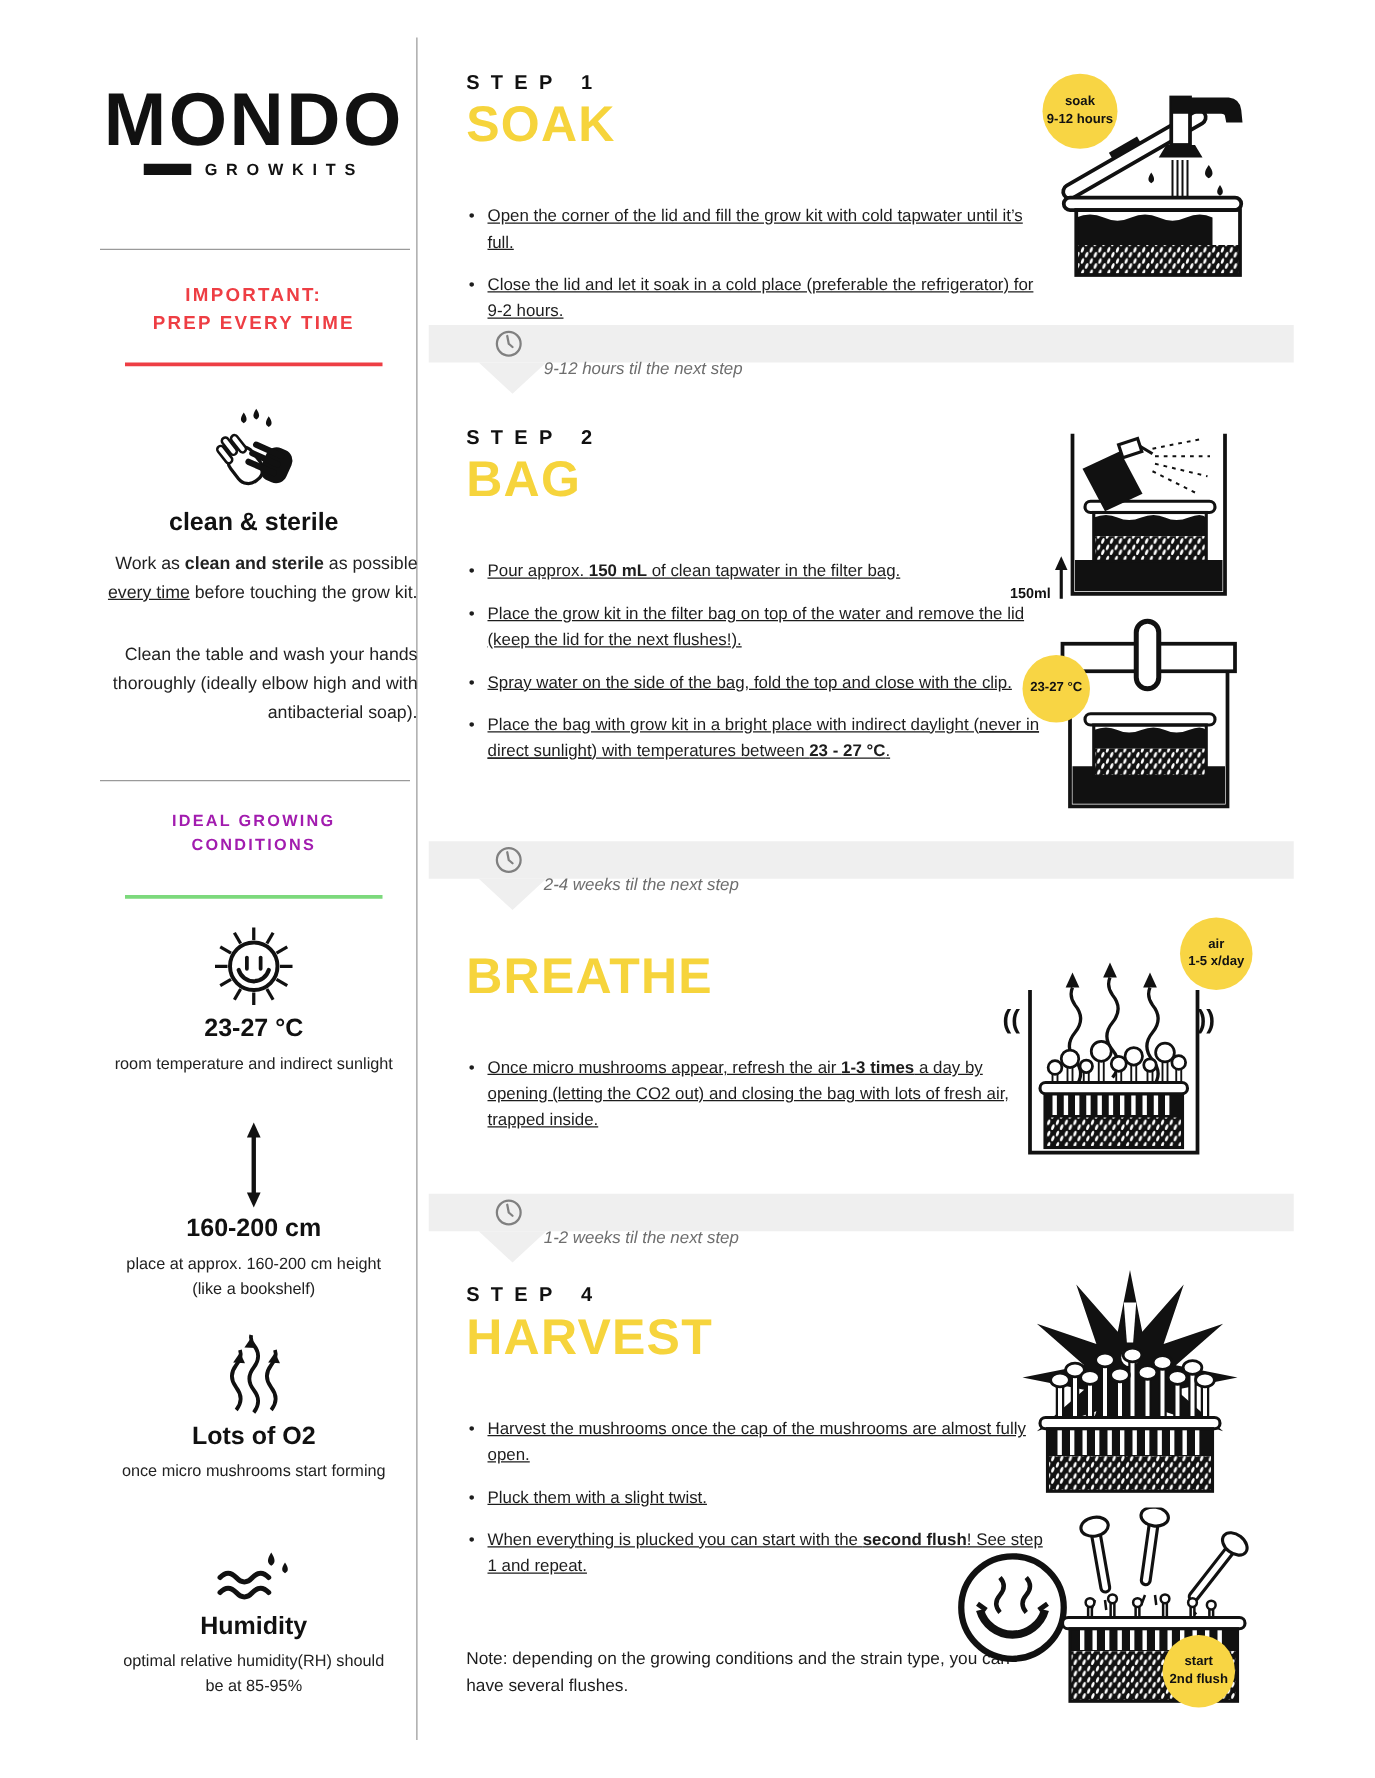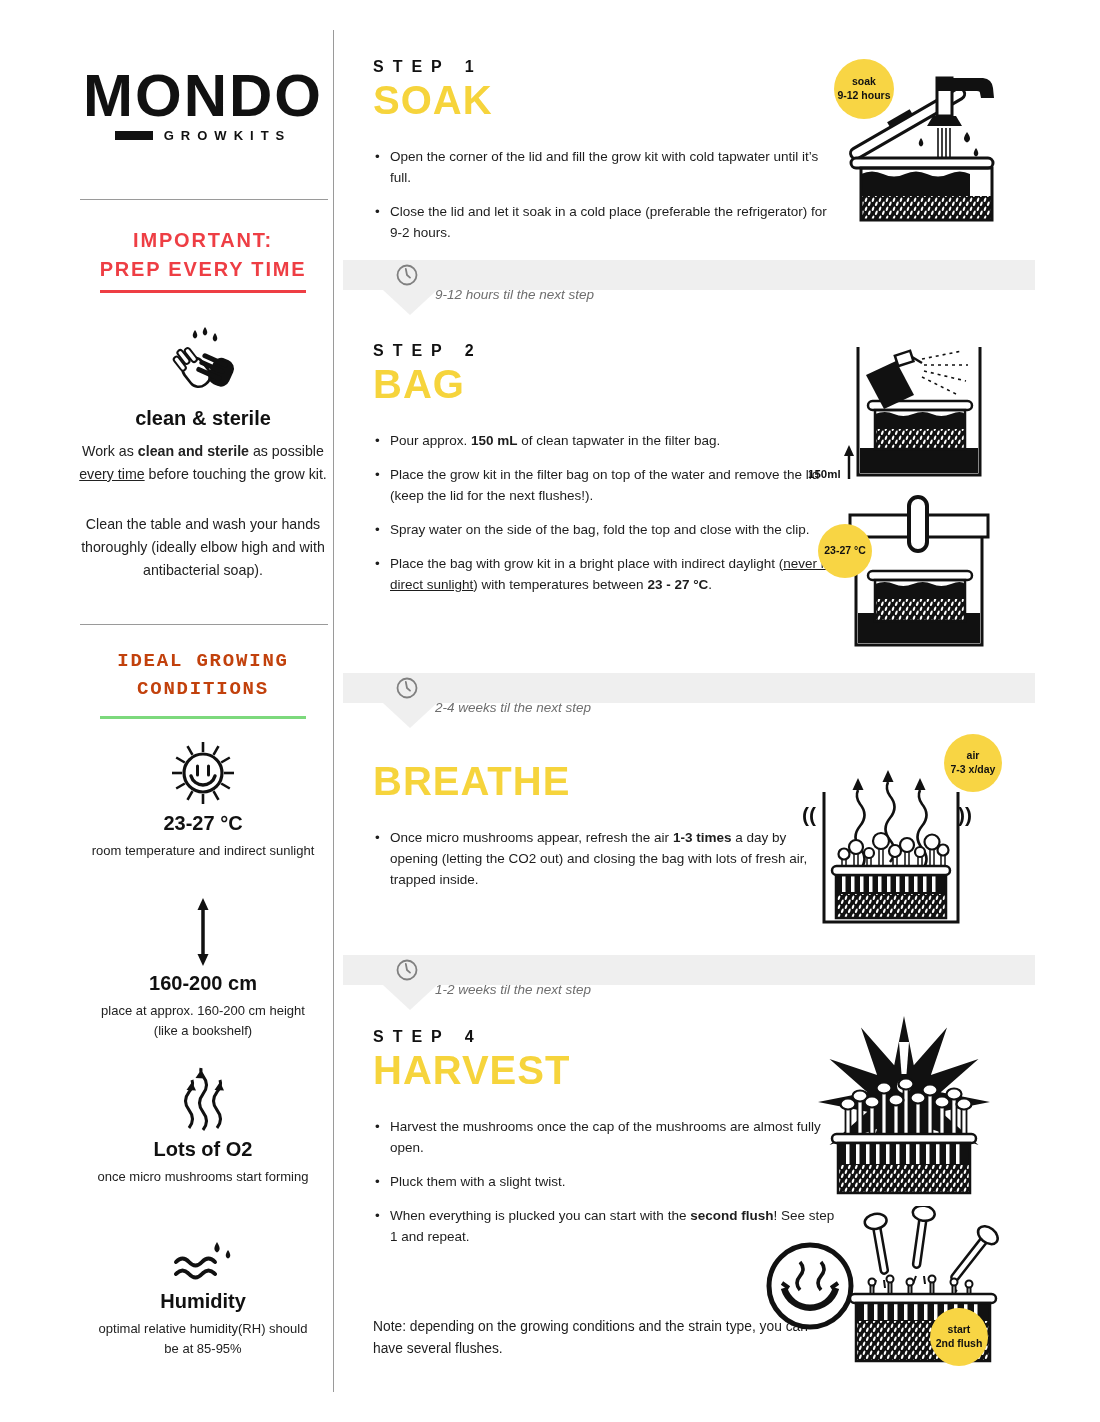--- a/index.html
+++ b/index.html
@@ -10,39 +10,39 @@
   
   .v-divider { position:absolute; left:333px; top:30px; width:1px; height:1362px; background:#9a9a9a; }
   .side { position:absolute; left:53px; width:300px; text-align:center; }
   .side-hr { position:absolute; left:80px; width:248px; height:1px; background:#9a9a9a; }
 
   .logo-word { font-size:60px; font-weight:700; letter-spacing:2px; color:#111; line-height:1; }
   .logo-sub { display:flex; align-items:center; justify-content:center; margin-top:2px; }
   .logo-bar { width:38px; height:9px; background:#111; margin-right:11px; }
   .logo-growkits { font-size:13px; font-weight:700; letter-spacing:7px; color:#111; }
 
-  .red-title { color:#EE3E44; font-size:20px; font-weight:700; letter-spacing:1.8px; line-height:1.45; }
+  .red-title { color:#EE3E44; font-size:15px; font-weight:700; letter-spacing:1.8px; line-height:1.45; }
   .red-line { position:absolute; left:100px; width:206px; height:3px; background:#EE3E44; }
-  .green-title { color:#c2410c; font-size:19px; font-weight:700; letter-spacing:1.8px; line-height:1.45;font-family:Liberation Mono, monospace; }
+  .green-title { color:#a21caf; font-size:13px; font-weight:700; letter-spacing:1.8px; line-height:1.45; }
   .green-line { position:absolute; left:100px; width:206px; height:3px; background:#7CD97C; }
   .red-title span, .green-title span { display:block; }
 
   .side-h3 { font-size:20px; font-weight:700; color:#111; }
-  .side-p { font-size:14.2px; line-height:1.6; max-width:262px; margin:10px auto 0; color:#222; }
+  .side-p { font-size:14.2px; line-height:1.6; max-width:262px; margin:10px auto 0; color:#222;text-align:right; }
   .cond-title { font-size:20px; font-weight:700; color:#111; }
   .cond-desc { font-size:13px; line-height:1.55; max-width:225px; margin:6px auto 0; color:#222; }
   .icon-row { display:flex; justify-content:center; }
 
   
   .main { position:absolute; left:373px; top:0; width:700px; height:100%; }
   .step { position:absolute; left:0; width:462px; }
   .step-label { font-size:16px; font-weight:700; letter-spacing:9px; color:#111; }
   .step-label .num { margin-left:14px; letter-spacing:0; }
   .step-title { font-size:40px; font-weight:700; color:#F6D43C; line-height:1.05; margin-top:3px; letter-spacing:1px; }
-  .bullets { list-style:none; margin-top:26px; }
+  .bullets { list-style:none; margin-top:42px;text-decoration:underline; }
   .bullets li { position:relative; padding-left:17px; font-size:13.5px; line-height:1.55; margin-bottom:13px; color:#1d1d1d; }
   .bullets li::before { content:"•"; position:absolute; left:2px; top:0; font-size:13.5px; }
 
   .timer { position:absolute; left:-30px; width:692px; height:30px; background:#efefef; display:flex; align-items:center; padding-left:52px; }
   .timer::after { content:""; position:absolute; left:40px; top:30px; width:0; height:0;
                   border-left:27px solid transparent; border-right:27px solid transparent; border-top:25px solid #efefef; }
   .timer-text { font-style:italic; color:#6e6e6e; font-size:13.5px; margin-left:16px;margin-top:39px; }
 
   .note { position:absolute; left:0; top:1316px; width:452px; font-size:13.8px; line-height:1.6; color:#1d1d1d; }
 
@@ -316,21 +316,21 @@
     <path d="M75,239 q10,-4 19,0 t19,0 t19,0 t19,0 t14,0 V254 H75 Z" fill="#111"></path>
     <rect x="75" y="254" width="90" height="22" fill="url(#grain)"></rect>
     <rect x="75" y="235" width="90" height="41" fill="none" stroke="#111" stroke-width="2.5"></rect>
   </svg>
   <div class="badge" style="left:818px;top:524px;width:54px;height:54px">
     <span>23-27 °C</span>
   </div>
 
   <div class="badge" style="left:944px;top:734px;width:58px;height:58px">
     <span>air</span>
-    <span>7-3 x/day</span>
+    <span>1-5 x/day</span>
   </div>
   <svg class="illo" style="left:802px;top:742px" width="180" height="188" viewBox="0 0 180 188">
     <text x="0" y="80" font-size="21" font-weight="bold" fill="#111">((</text>
     <text x="156" y="80" font-size="21" font-weight="bold" fill="#111">))</text>
     <path d="M22,50 V180 H156 V50" fill="none" stroke="#111" stroke-width="3"></path>
     <g fill="none" stroke="#111" stroke-width="2.6">
       <path d="M58,128 q9,-11 0,-22 q-9,-11 0,-22 q9,-11 0,-22 q-5,-7 -2,-14"></path>
       <path d="M88,120 q9,-11 0,-22 q-9,-11 0,-22 q9,-11 0,-22 q-5,-7 -2,-14"></path>
       <path d="M120,128 q9,-11 0,-22 q-9,-11 0,-22 q9,-11 0,-22 q-5,-7 -2,-14"></path>
     </g>

